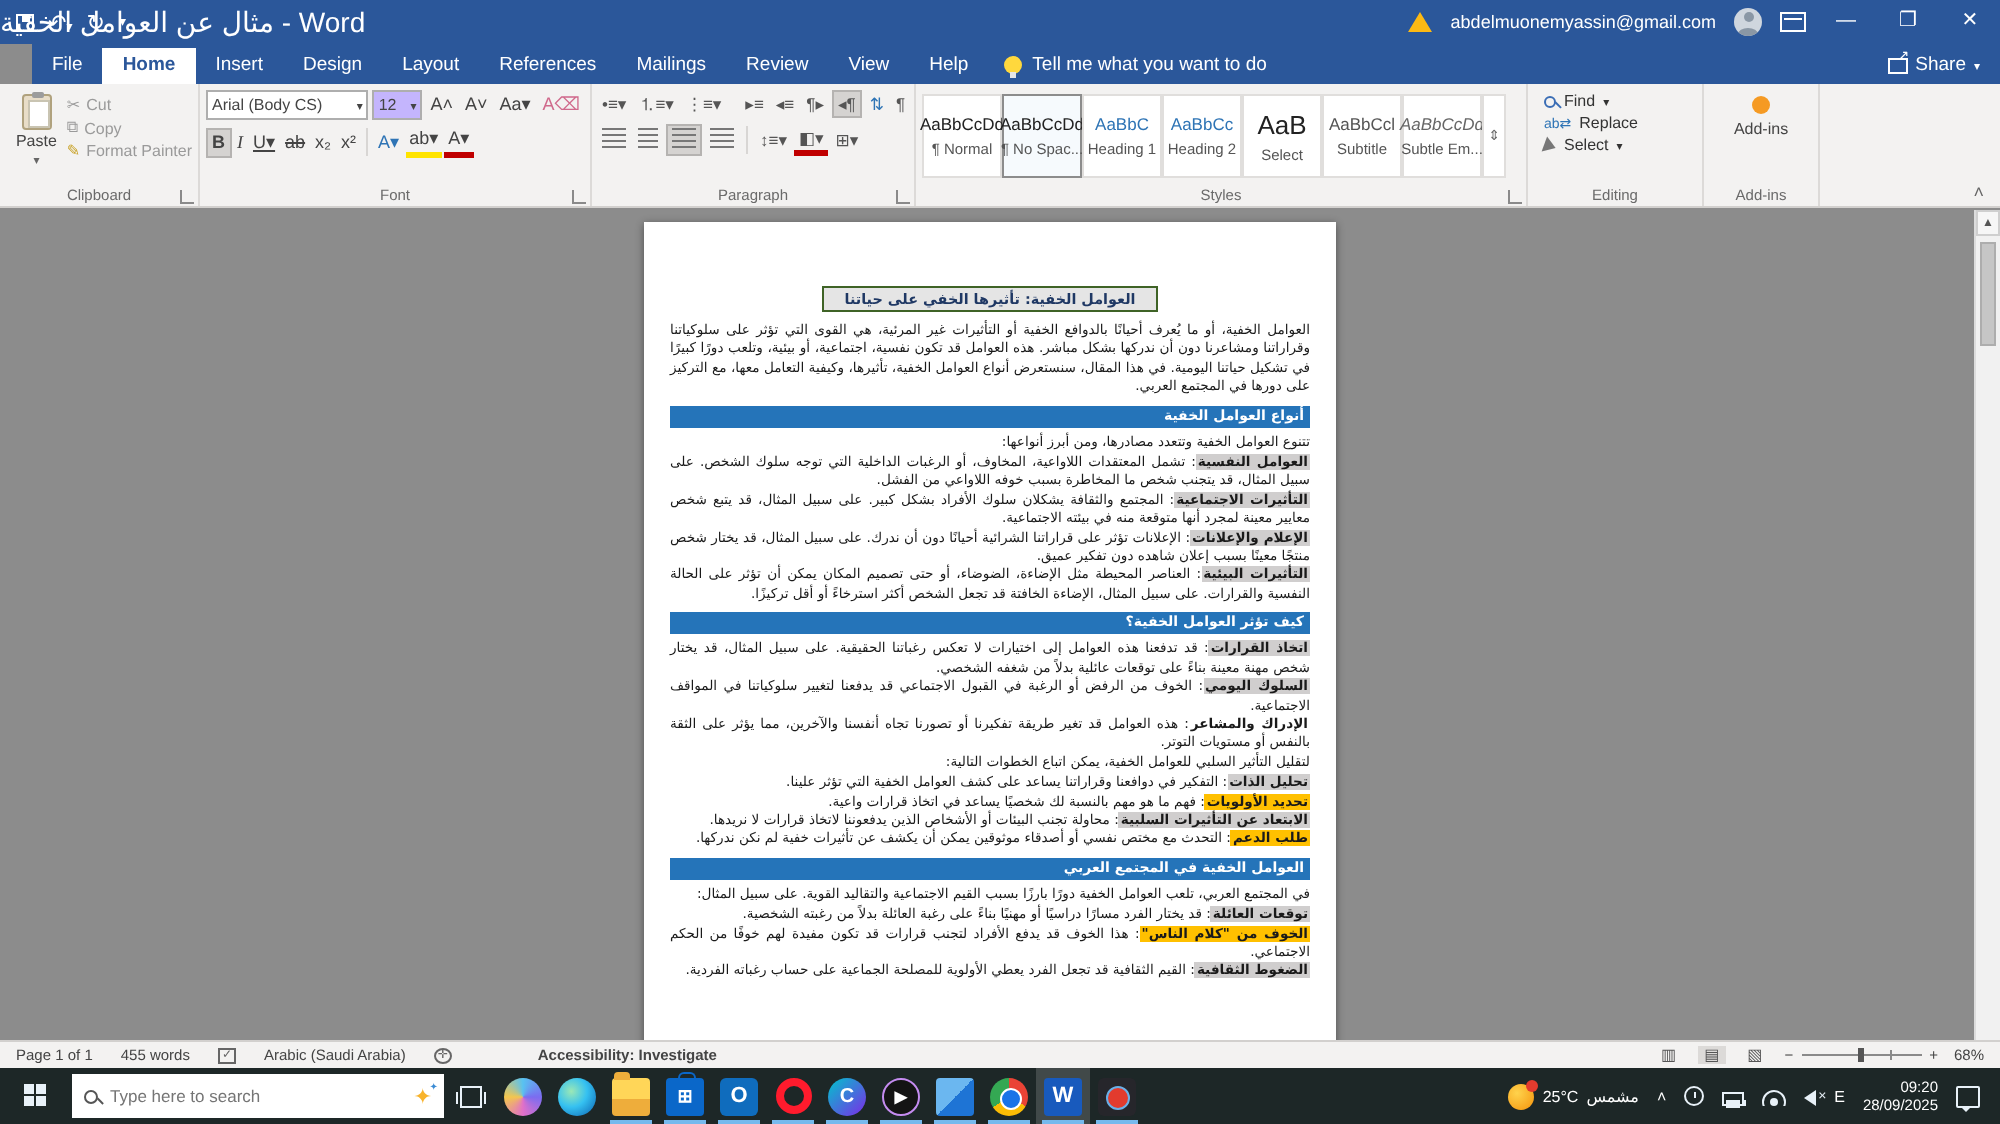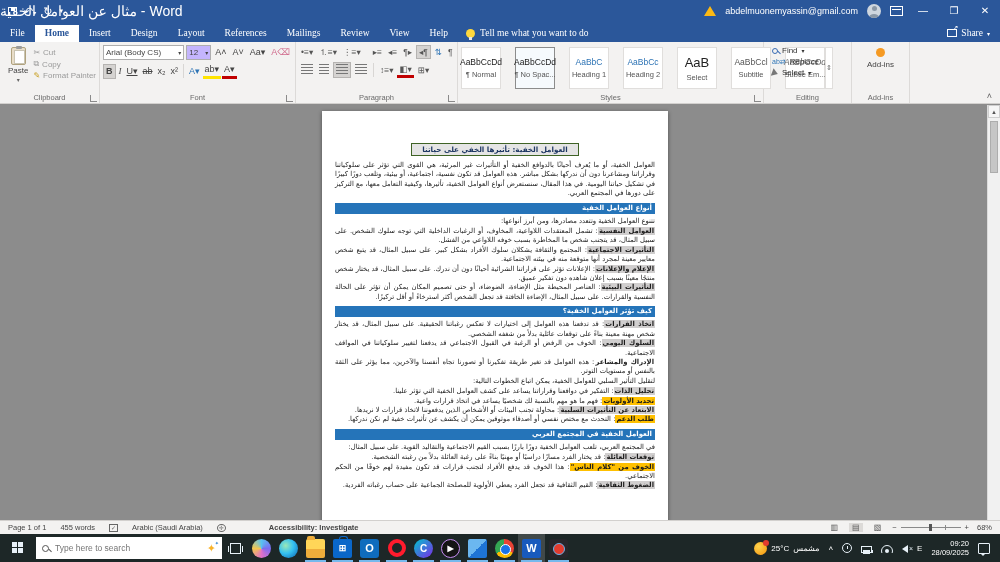--- a/index.html
+++ b/index.html
@@ -16,21 +16,21 @@
   .tb-right{margin-left:auto;display:flex;align-items:center;gap:9px;padding-right:4px;z-index:2;}
   .warn-tri{width:0;height:0;border-left:6px solid transparent;border-right:6px solid transparent;border-bottom:10px solid #fdb913;position:relative;display:inline-block;}
   .avatar{width:14px;height:14px;border-radius:50%;background:#cfd6de;position:relative;overflow:hidden;}
   .avatar::before{content:'';position:absolute;top:2px;left:4.5px;width:5px;height:5px;border-radius:50%;background:#8a97a5;}
   .avatar::after{content:'';position:absolute;bottom:-2px;left:2px;width:10px;height:6px;border-radius:50% 50% 0 0;background:#8a97a5;}
   .rdo{width:13px;height:10px;border:1px solid #fff;position:relative;}
   .rdo::after{content:'';position:absolute;left:1px;right:1px;top:2px;border-top:1px solid #fff;}
   .winbtn{width:22px;text-align:center;font-size:10px;line-height:22px;}
 
   
-  .menubar{position:absolute;top:22px;left:0;right:0;height:20px;background:#2b579a;display:flex;align-items:flex-end;color:#fff;font-size:9.5px;font-family:Liberation Serif, serif;}
+  .menubar{position:absolute;top:22px;left:16px;right:0;height:20px;background:#2b579a;display:flex;align-items:flex-end;color:#fff;font-size:9.5px;}
   .mtab{padding:3px 10px 4px;cursor:pointer;}
   .mtab.active{background:#fff;color:#2b579a;font-weight:bold;}
   .tellme{display:flex;align-items:center;gap:5px;padding:0 8px 4px;}
   .bulb{width:9px;height:9px;border-radius:50%;background:#ffd83d;position:relative;display:inline-block;}
   .bulb::after{content:'';position:absolute;left:3px;bottom:-2px;width:3px;height:3px;background:#e6e6e6;}
   .share-btn{margin-left:auto;display:flex;align-items:center;gap:4px;padding:2px 10px 4px;font-size:9.5px;}
   .share-ic{width:10px;height:8px;border:1px solid #fff;position:relative;display:inline-block;}
   .share-ic::after{content:'↗';position:absolute;top:-6px;right:-2px;font-size:7px;}
 
   
@@ -60,21 +60,21 @@
   .fc-a{border-bottom:3px solid #c00000;}
   .vdiv{width:1px;height:14px;background:#d8d6d4;margin:0 2px;}
   .g-para{width:162px;}
   .prow{display:flex;align-items:center;gap:2px;}
   .prow+.prow{margin-top:3px;}
   .pbtn{padding:1px 2px;font-size:8.5px;line-height:10px;color:#555;}
   .pbtn.sel{background:#d5d3d1;border:1px solid #b5b3b1;}
   .alico{width:12px;height:10px;display:inline-block;background:repeating-linear-gradient(#777 0 1px,transparent 1px 3px);}
   .alico.short{background:repeating-linear-gradient(#777 0 1px,transparent 1px 3px);width:10px;}
   .g-styles{width:306px;display:flex;}
-  .stylecards{display:flex;gap:14px;padding-top:2px;}
+  .stylecards{display:flex;gap:0;padding-top:2px;}
   .scard{width:40px;height:42px;background:#fff;border:1px solid #e0dedc;display:flex;flex-direction:column;align-items:center;justify-content:center;gap:3px;}
   .scard.selected{border:1px solid #8c8c8c;background:#f6fafd;}
   .ssample{font-size:8.5px;color:#222;white-space:nowrap;}
   .scard.h .ssample{color:#2e74b5;}
   .scard.title .ssample{font-size:13px;}
   .scard.sub .ssample{color:#555;}
   .scard.em .ssample{font-style:italic;color:#666;}
   .sname{font-size:7.5px;color:#555;white-space:nowrap;}
   .smore{width:12px;height:42px;margin-top:2px;border:1px solid #e0dedc;background:#fff;display:flex;align-items:center;justify-content:center;color:#666;font-size:7px;}
   .g-edit{width:88px;display:flex;flex-direction:column;gap:2px;padding-top:4px;padding-left:8px;}

